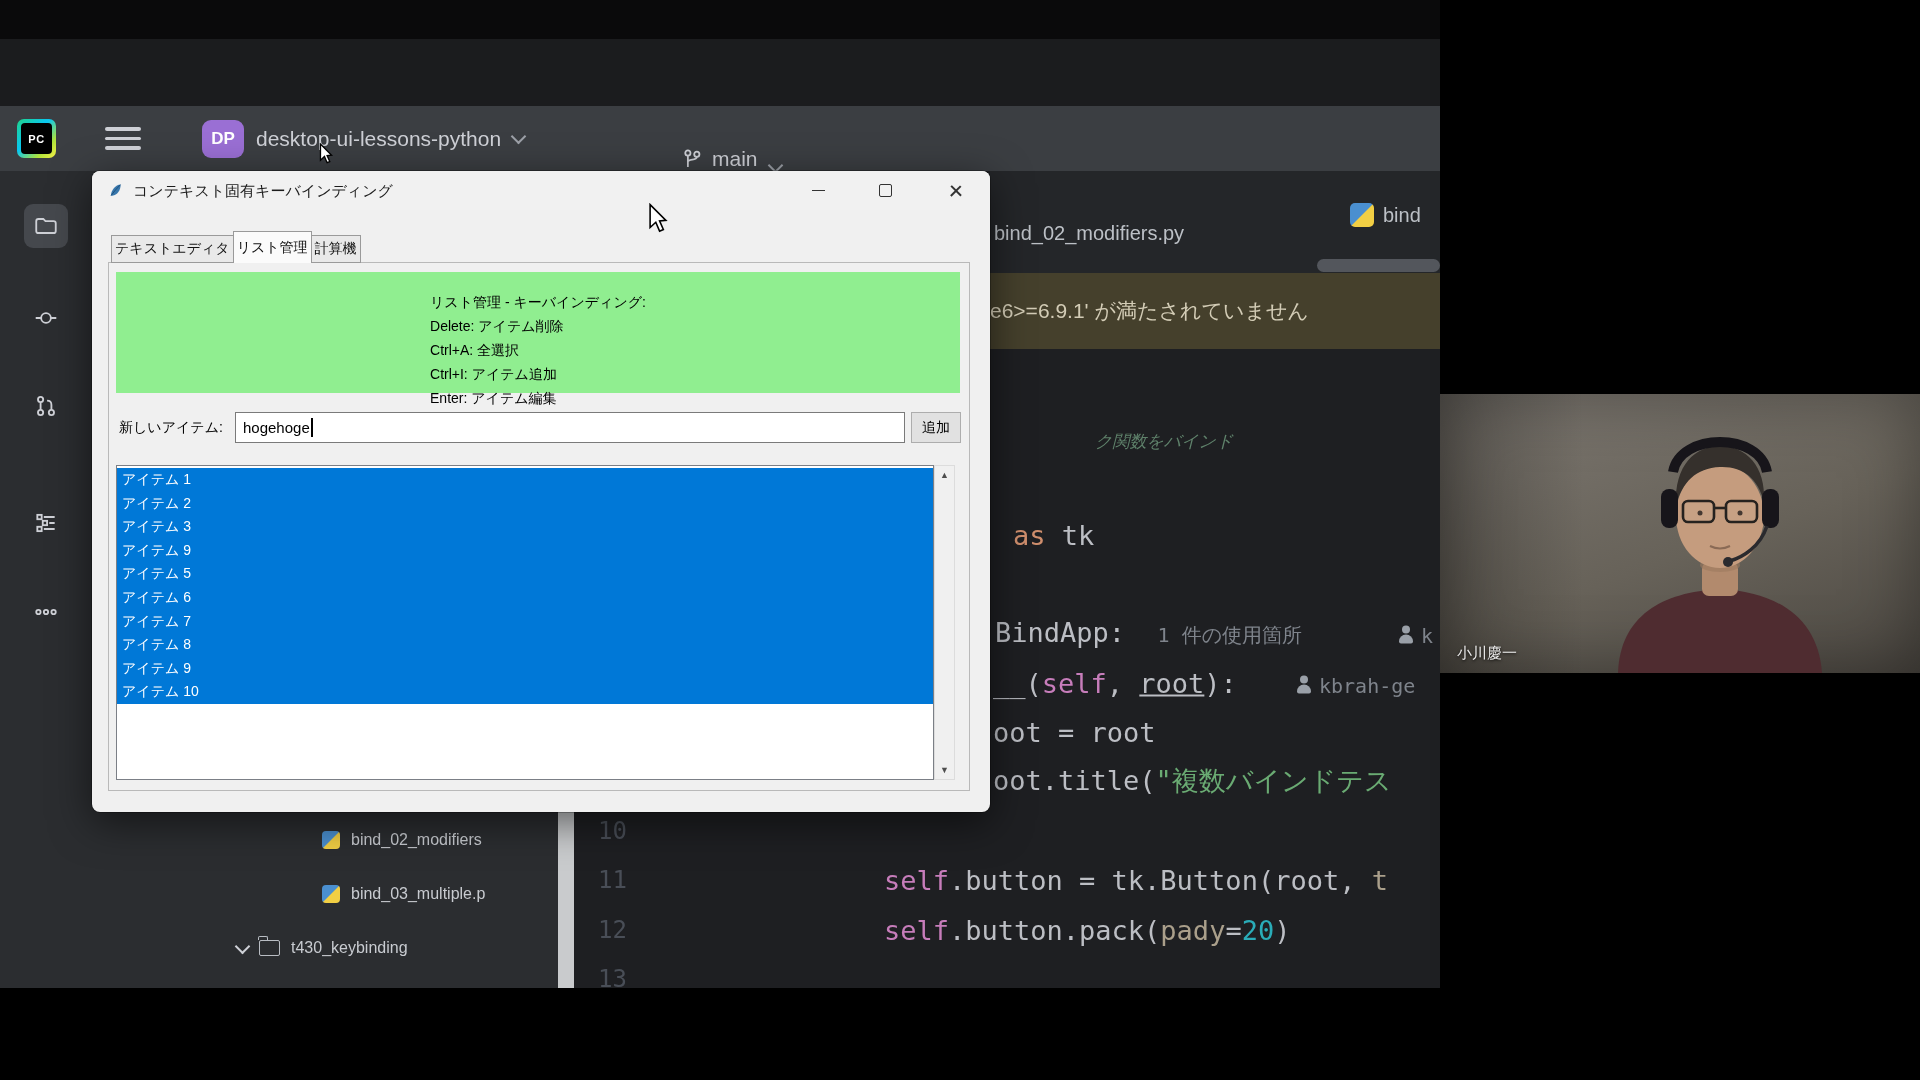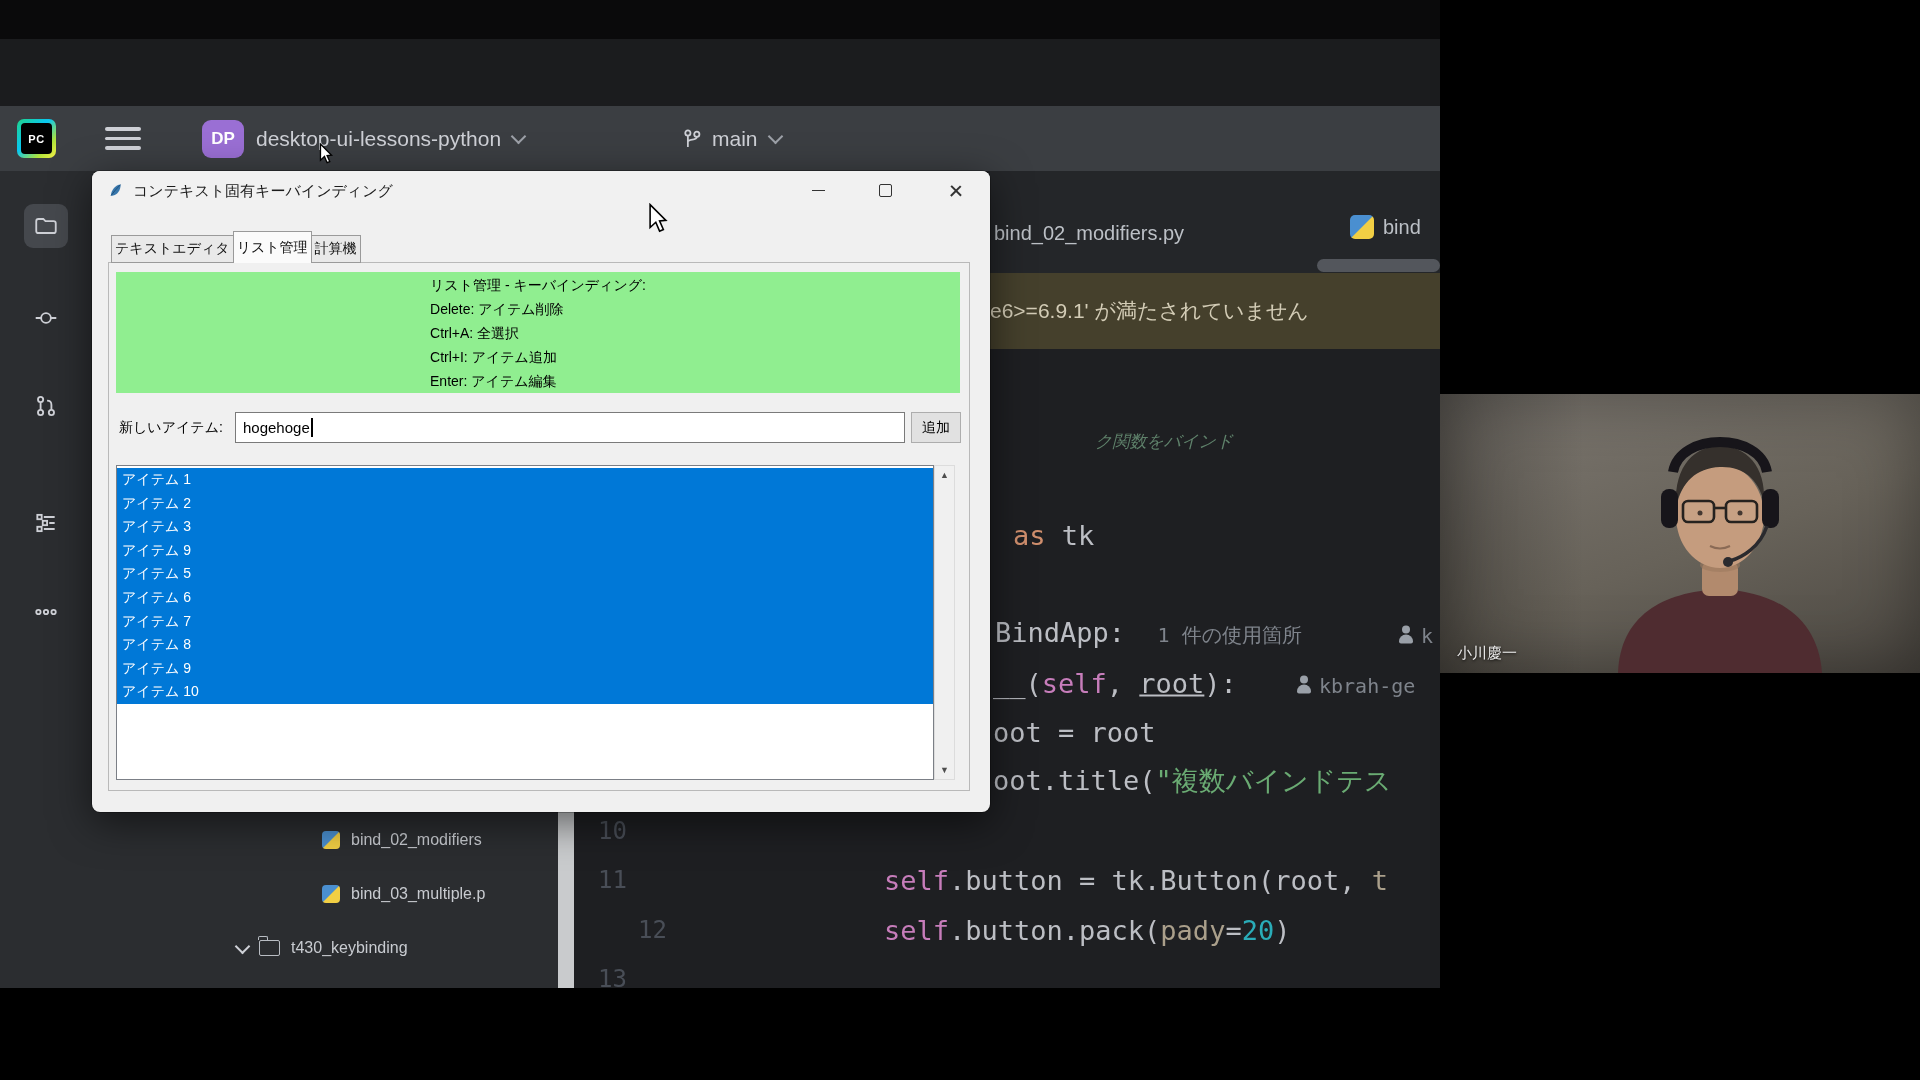--- a/index.html
+++ b/index.html
@@ -11,35 +11,35 @@
   #band{position:absolute;left:0;top:39px;width:1440px;height:67px;background:#1b1c1e;}
   #toolbar{position:absolute;left:0;top:106px;width:1440px;height:65px;background:#3b3e42;display:flex;align-items:center;}
   .pc-logo{margin-left:17px;width:39px;height:39px;border-radius:7px;position:relative;flex:none;
     background:linear-gradient(135deg,#1fd38a 0%,#08c7f2 42%,#aee33b 75%,#f8ef45 100%);}
   .pc-logo .inner{position:absolute;inset:4px;background:#000;border-radius:4px;display:flex;align-items:center;justify-content:center;color:#fff;font-size:11px;font-weight:bold;letter-spacing:.5px;}
   .hamburger{margin-left:49px;width:36px;display:flex;flex-direction:column;gap:6px;flex:none;}
   .hamburger i{height:3.5px;background:#ced0d6;border-radius:2px;}
   .proj-badge{margin-left:61px;width:42px;height:38px;border-radius:9px;background:#9a6fd4;color:#fff;font-weight:bold;font-size:17px;display:flex;align-items:center;justify-content:center;flex:none;}
   .proj-name{margin-left:12px;color:#ced0d6;font-size:21px;white-space:nowrap;}
   .chev{width:9px;height:9px;border-left:2px solid #9da1a8;border-bottom:2px solid #9da1a8;transform:rotate(-45deg);margin-left:12px;margin-top:-5px;flex:none;}
-  #branch-group{position:absolute;left:681px;top:0;height:65px;display:flex;align-items:center;}
+  #branch-group{position:absolute;left:681px;top:0;height:65px;display:flex;align-items:flex-end;}
   .branch-name{color:#ced0d6;font-size:21px;margin-left:9px;}
 
   #sidebar{position:absolute;left:0;top:171px;width:92px;height:817px;background:#2b2d30;border-right:1px solid #1e1f22;}
   .side-btn{position:absolute;left:24px;width:44px;height:44px;border-radius:9px;display:flex;align-items:center;justify-content:center;}
   .side-btn.active{background:#45484d;}
   .side-btn svg{stroke:#ced0d6;fill:none;stroke-width:1.7;}
 
   #editor-bg{position:absolute;left:92px;top:171px;width:1348px;height:817px;background:#1e1f22;}
   #project-panel{position:absolute;left:92px;top:171px;width:466px;height:817px;background:#2b2d30;}
   #panel-scroll{position:absolute;left:558px;top:800px;width:16px;height:188px;background:#c9cbcd;}
 
   #tabbar{position:absolute;left:990px;top:171px;width:450px;height:102px;background:#242629;}
   .ed-tab1{position:absolute;left:4px;top:51px;font-size:20px;color:#bcc0c6;white-space:nowrap;}
-  .ed-tab2{position:absolute;left:360px;top:44px;display:flex;align-items:center;gap:9px;}
+  .ed-tab2{position:absolute;left:360px;top:32px;display:flex;align-items:center;gap:9px;}
   .ed-tab2 .lbl{font-size:20px;color:#bcc0c6;white-space:nowrap;}
   #tab-thumb{position:absolute;left:327px;top:88px;width:123px;height:13px;background:#53565c;border-radius:7px;}
 
   #warning{position:absolute;left:990px;top:273px;width:450px;height:76px;background:#45402c;display:flex;align-items:center;overflow:hidden;}
   #warning span{font-size:21px;color:#d3ccb6;white-space:nowrap;}
 
   .code-line{position:absolute;font-family:"DejaVu Sans Mono",monospace;font-size:27px;white-space:pre;transform:translateY(-50%);}
   .tok-kw{color:#cf8e6d;} .tok-plain{color:#bcbec4;} .tok-self{color:#c77dbb;}
   .tok-str{color:#6aab73;} .tok-num{color:#2aacb8;} .tok-param{color:#aa9f8b;}
   .tok-hint{color:#7f848c;font-size:20px;font-family:"DejaVu Sans Mono",monospace;}
@@ -71,21 +71,21 @@
   .glyph-close{position:relative;width:13px;height:13px;}
   .glyph-close::before,.glyph-close::after{content:"";position:absolute;left:6px;top:0;width:1.6px;height:13.5px;background:#333;}
   .glyph-close::before{transform:rotate(45deg);} .glyph-close::after{transform:rotate(-45deg);}
 
   #tk-tabs{position:absolute;left:19px;top:62px;height:30px;display:flex;align-items:flex-end;z-index:3;}
   .tk-tab{height:26px;line-height:25px;padding:0 3px;font-size:14px;background:#e9e9e9;border:1px solid #9a9a9a;margin-right:-1px;color:#111;white-space:nowrap;}
   .tk-tab.selected{height:31px;line-height:30px;background:#fbfbfb;position:relative;z-index:4;border-bottom:none;}
   #panel-border{position:absolute;left:16px;top:91px;width:860px;height:527px;border:1px solid #b9b9b9;z-index:1;}
 
   #info-box{position:absolute;left:24px;top:101px;width:844px;height:121px;background:#90ee90;display:flex;justify-content:center;z-index:2;}
-  #info-text{text-align:left;font-size:14px;line-height:24px;color:#000;padding-top:1px;}
+  #info-text{text-align:left;font-size:14px;line-height:24px;color:#000;padding-top:18px;}
 
   #new-item-label{position:absolute;left:27px;top:248px;font-size:14px;color:#000;z-index:2;}
   #new-item-field{position:absolute;left:143px;top:241px;width:670px;height:31px;background:#fff;border:1px solid #7a7a7a;box-sizing:border-box;display:flex;align-items:center;padding-left:7px;font-size:15px;color:#000;z-index:2;}
   .caret{display:inline-block;width:2px;height:19px;background:#000;margin-left:1px;}
   #add-btn{position:absolute;left:819px;top:241px;width:50px;height:31px;background:#e1e1e1;border:1px solid #adadad;box-sizing:border-box;font-size:14px;color:#000;display:flex;align-items:center;justify-content:center;z-index:2;}
 
   #listbox{position:absolute;left:24px;top:294px;width:818px;height:315px;background:#fff;border:1px solid #7b7f86;box-sizing:border-box;overflow:hidden;z-index:2;}
   .list-item{height:23.5px;line-height:23.5px;background:#0078d7;color:#fff;font-size:14px;padding-left:5px;margin-top:0.1px;}
   #list-items{padding-top:2px;}
   #tk-scrollbar{position:absolute;left:842px;top:294px;width:21px;height:315px;background:#f0f0f0;border:1px solid #dcdcdc;box-sizing:border-box;z-index:2;}
@@ -197,21 +197,21 @@
         <div class="code-line" style="left: 993px; top: 683px;"><span class="tok-plain">__(</span><span class="tok-self">self</span><span class="tok-plain">, </span><span class="tok-underline">root</span><span class="tok-plain">):</span></div>
         <div class="code-line" style="left: 1296px; top: 683px;"><span class="person-icon"></span><span class="tok-hint">kbrah-ge</span></div>
         <div class="code-line" style="left: 993px; top: 732px;"><span class="tok-plain">oot = root</span></div>
         <div class="code-line" style="left: 993px; top: 781px;"><span class="tok-plain">oot.title(</span><span class="tok-str">"複数バインドテス</span></div>
         <div class="code-line" style="left: 884px; top: 880px;"><span class="tok-self">self</span><span class="tok-plain">.button = tk.Button(root, </span><span class="tok-param">t</span></div>
         <div class="code-line" style="left: 884px; top: 930px;"><span class="tok-self">self</span><span class="tok-plain">.button.pack(</span><span class="tok-param">pady</span><span class="tok-plain">=</span><span class="tok-num">20</span><span class="tok-plain">)</span></div>
       </div>
     <div id="gutter">
         <div class="gutter-num" style="top: 831px;">10</div>
         <div class="gutter-num" style="top: 880px;">11</div>
-        <div class="gutter-num" style="top: 930px; margin-left: 40px;">12</div>
+        <div class="gutter-num" style="top: 930px;">12</div>
         <div class="gutter-num" style="top: 979px;">13</div>
       </div>
     <div id="project-tree">
         <div class="tree-row" style="top: 823px; left: 322px;">
           <span class="py-file-icon"></span>
           <span>bind_02_modifiers</span>
         </div>
         <div class="tree-row" style="top: 877px; left: 322px;">
           <span class="py-file-icon"></span>
           <span>bind_03_multiple.p</span>

